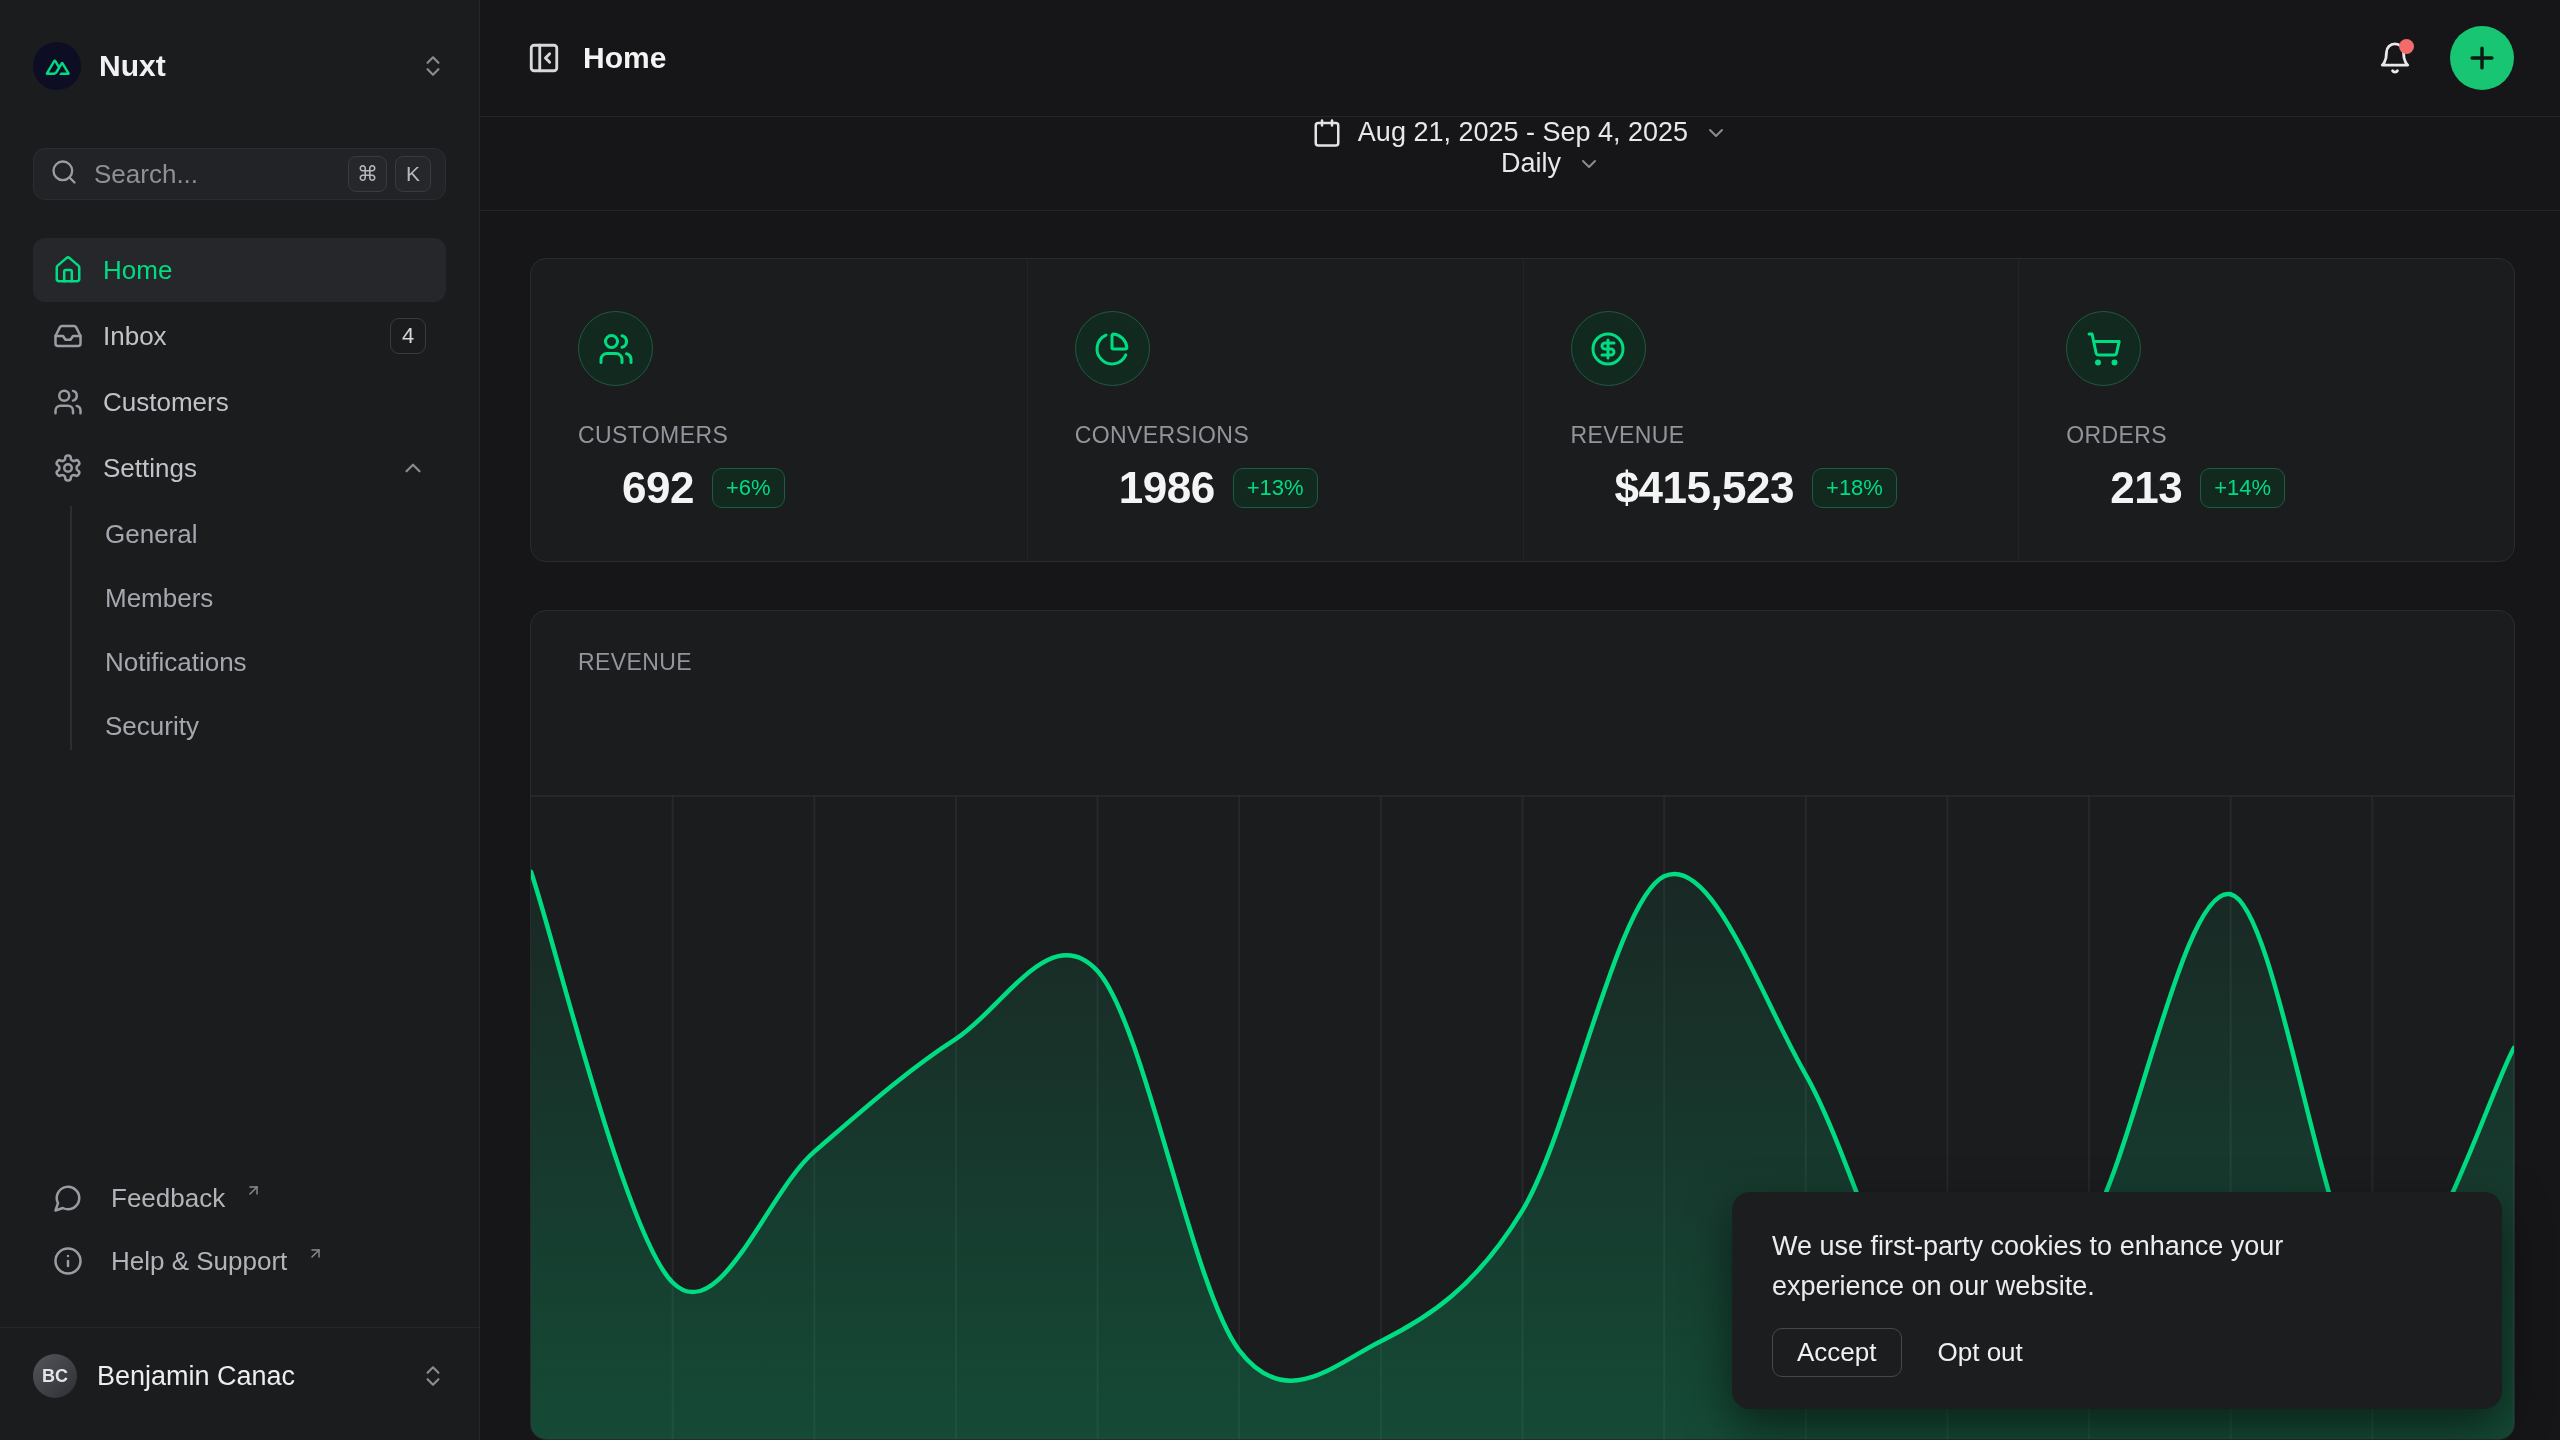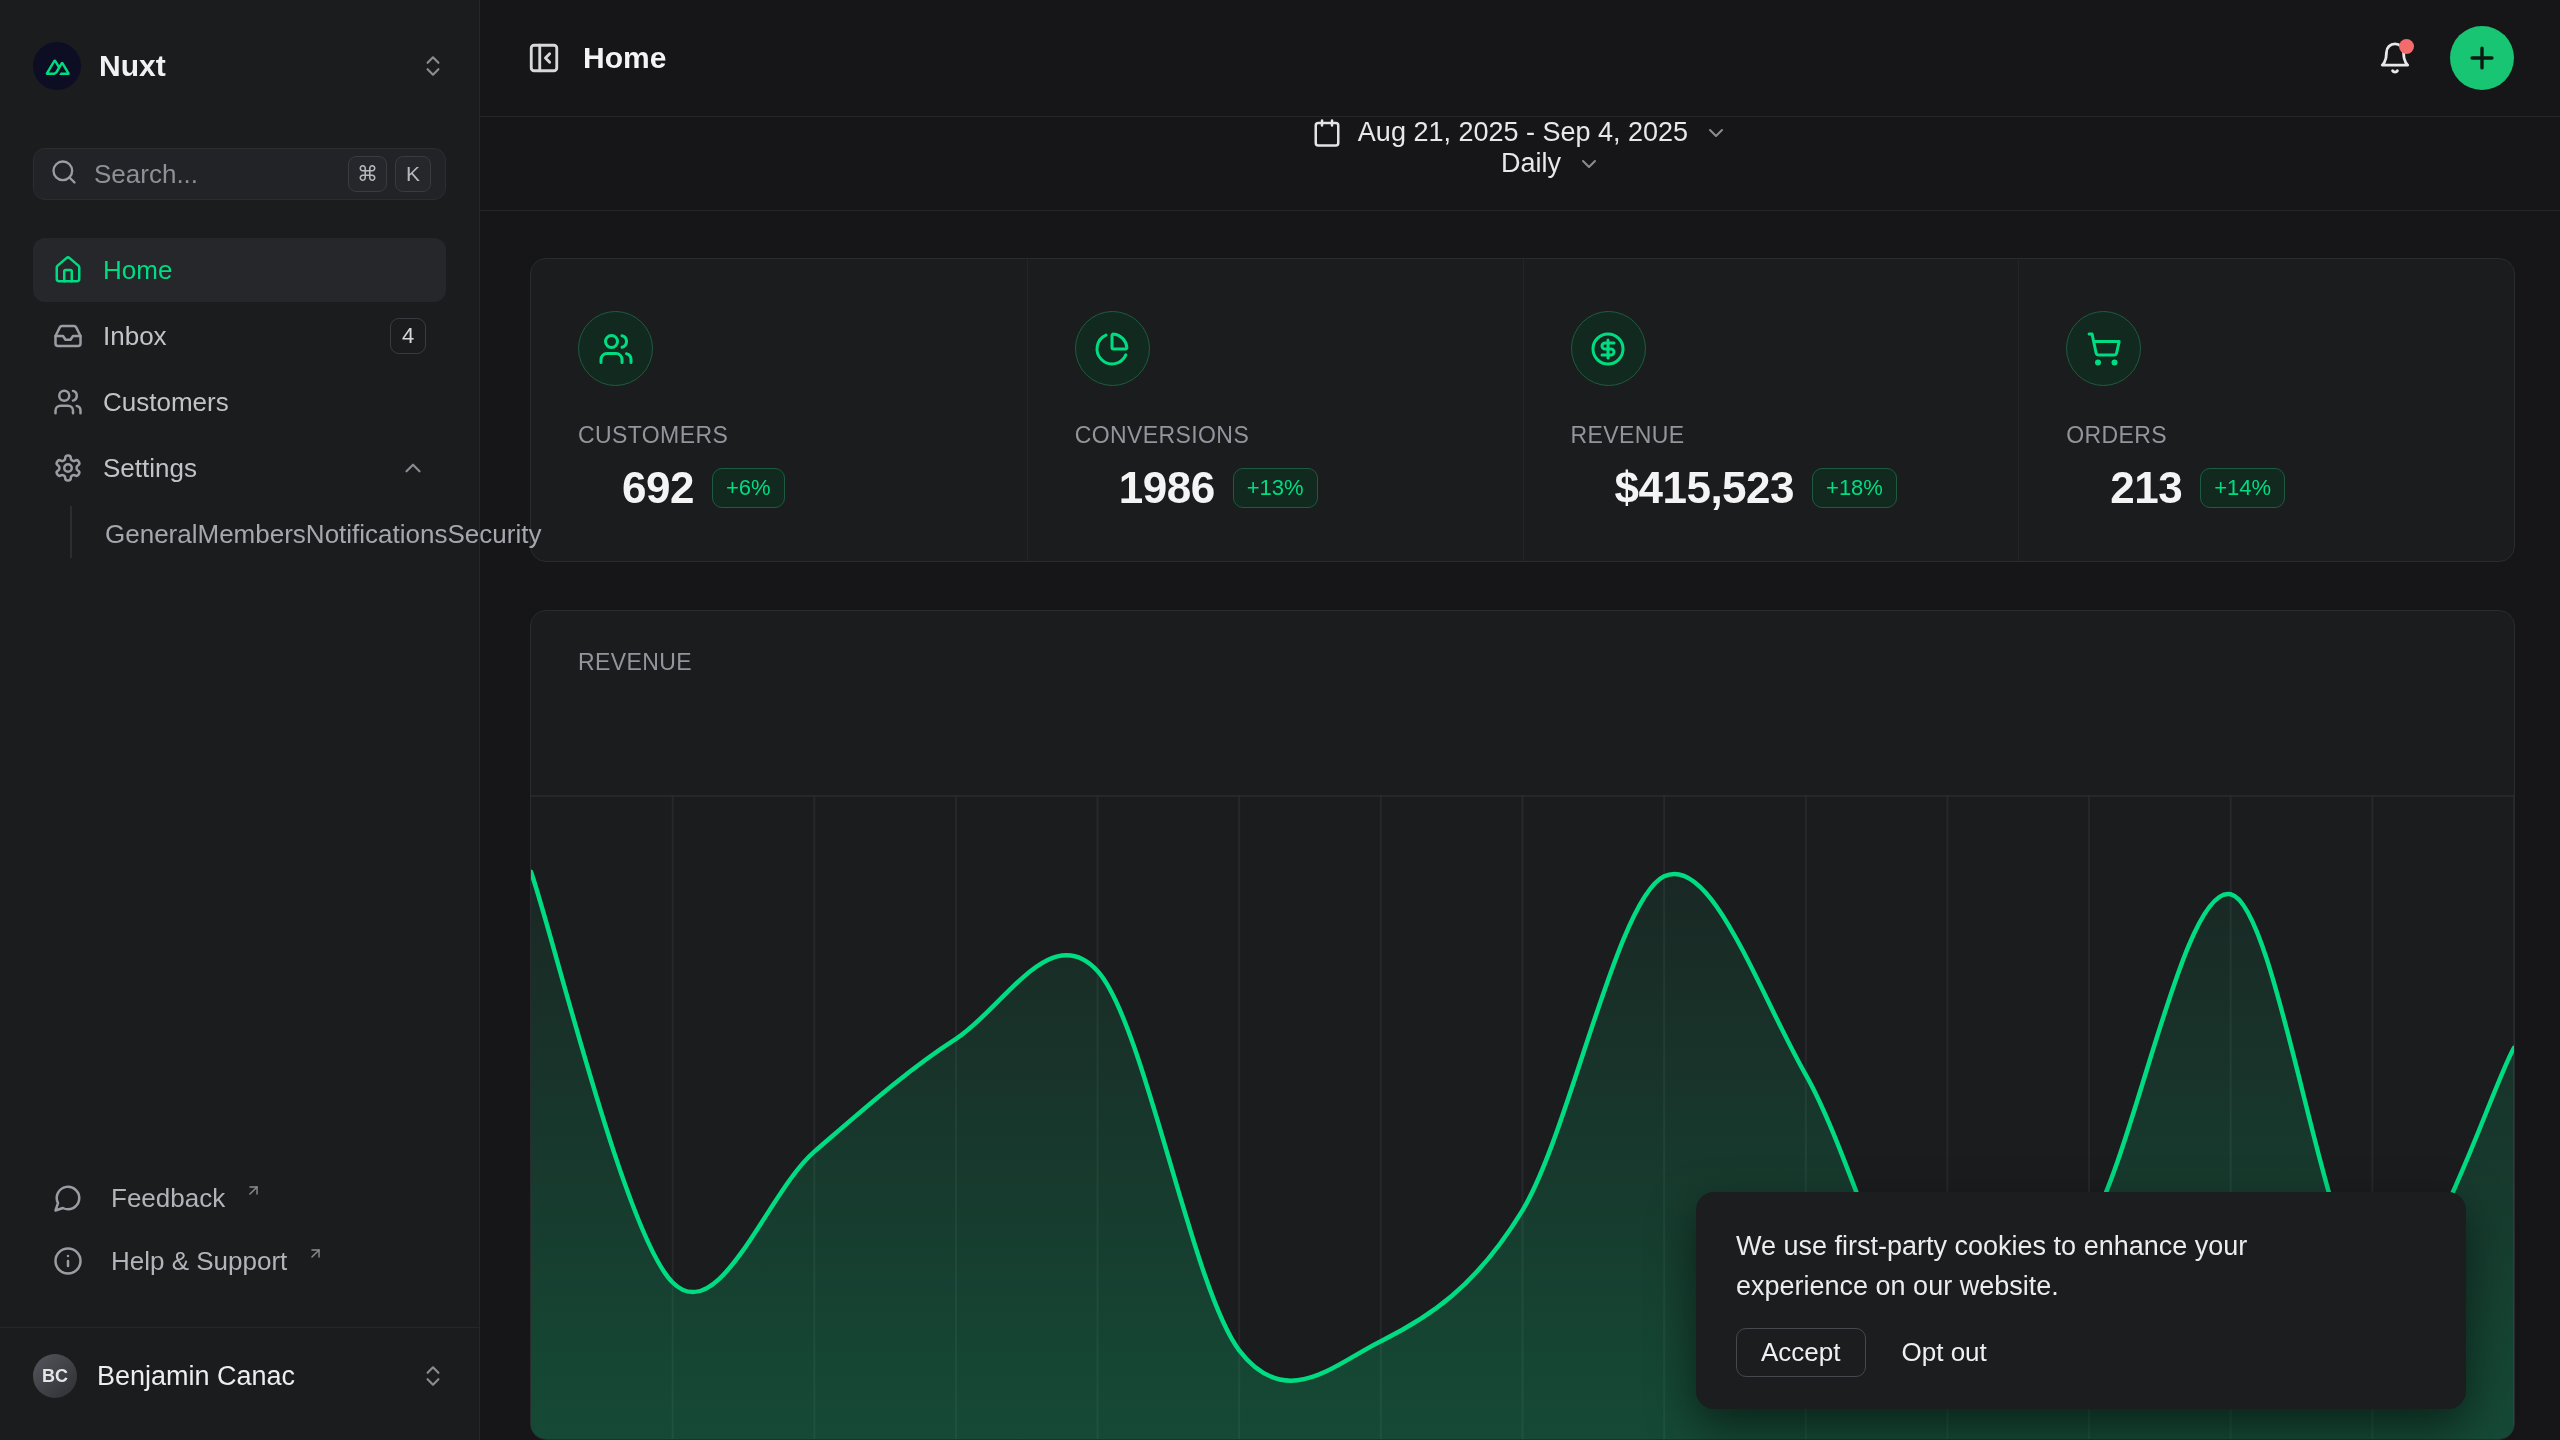--- a/index.html
+++ b/index.html
@@ -46,21 +46,21 @@
     gap:20px; padding:0 20px; font-size:26px; color:#c2c3c8; cursor:pointer;
   }
   .nav-item .nicon { display:flex; color:#9b9ca3; }
   .nav-item.active { background:#26272b; color:#00dc82; }
   .nav-item.active .nicon { color:#00dc82; }
   .nav-badge {
     margin-left:auto; min-width:36px; height:36px; padding:0 9px;
     border:1px solid #3a3b40; border-radius:9px; color:#d6d7da;
     font-size:22px; display:flex; align-items:center; justify-content:center;
   }
-  .subnav { position:relative; padding-left:72px; display:flex; flex-direction:row; }
+  .subnav { position:relative; padding-left:72px; display:flex; flex-direction:column; }
   .subnav::before {
     content:""; position:absolute; left:37px; top:4px; bottom:8px;
     width:2px; background:#2c2d31;
   }
   .subnav-item { height:64px; display:flex; align-items:center; font-size:26px; color:#a6a7ae; cursor:pointer; }
 
   .side-footer { margin-top:auto; padding-bottom:22px; display:flex; flex-direction:column; gap:7px; }
   .foot-link { height:56px; display:flex; align-items:center; gap:28px; padding:0 20px; font-size:26px; color:#b3b4ba; cursor:pointer; }
   .foot-link .nicon { display:flex; color:#9b9ca3; }
   .ext-arrow { color:#8b8c93; margin:-16px 0 0 -8px; }
@@ -123,21 +123,21 @@
     border-radius:16px; position:relative; overflow:hidden;
   }
   .chart-head { padding:38px 0 0 47px; }
   .chart-label { font-size:23px; letter-spacing:.4px; color:#94959c; }
   .chart-value { margin-top:12px; font-size:48px; font-weight:700; color:#f6f6f7; letter-spacing:-.5px; }
   .plot { position:absolute; left:0; right:0; top:184px; height:646px; }
   .plot svg { display:block; width:100%; height:100%; }
 
   
   .cookie-banner {
-    position:absolute; left:1696px; top:1192px; width:770px; height:217px;
+    position:absolute; left:1732px; top:1192px; width:770px; height:217px;
     background:#1c1d1f; border-radius:18px; padding:34px 40px;
     box-shadow:0 18px 45px rgba(0,0,0,.5); z-index:50;
   }
   .cookie-text { margin:0; width:640px; font-size:27px; line-height:40px; color:#ececee; }
   .cookie-actions { margin-top:22px; display:flex; align-items:center; gap:36px; }
   .accept-btn {
     background:transparent; border:1.5px solid #47484d; border-radius:10px;
     padding:8px 24px; font-family:inherit; font-size:26px; color:#f0f0f2; cursor:pointer;
   }
   .optout-btn {

